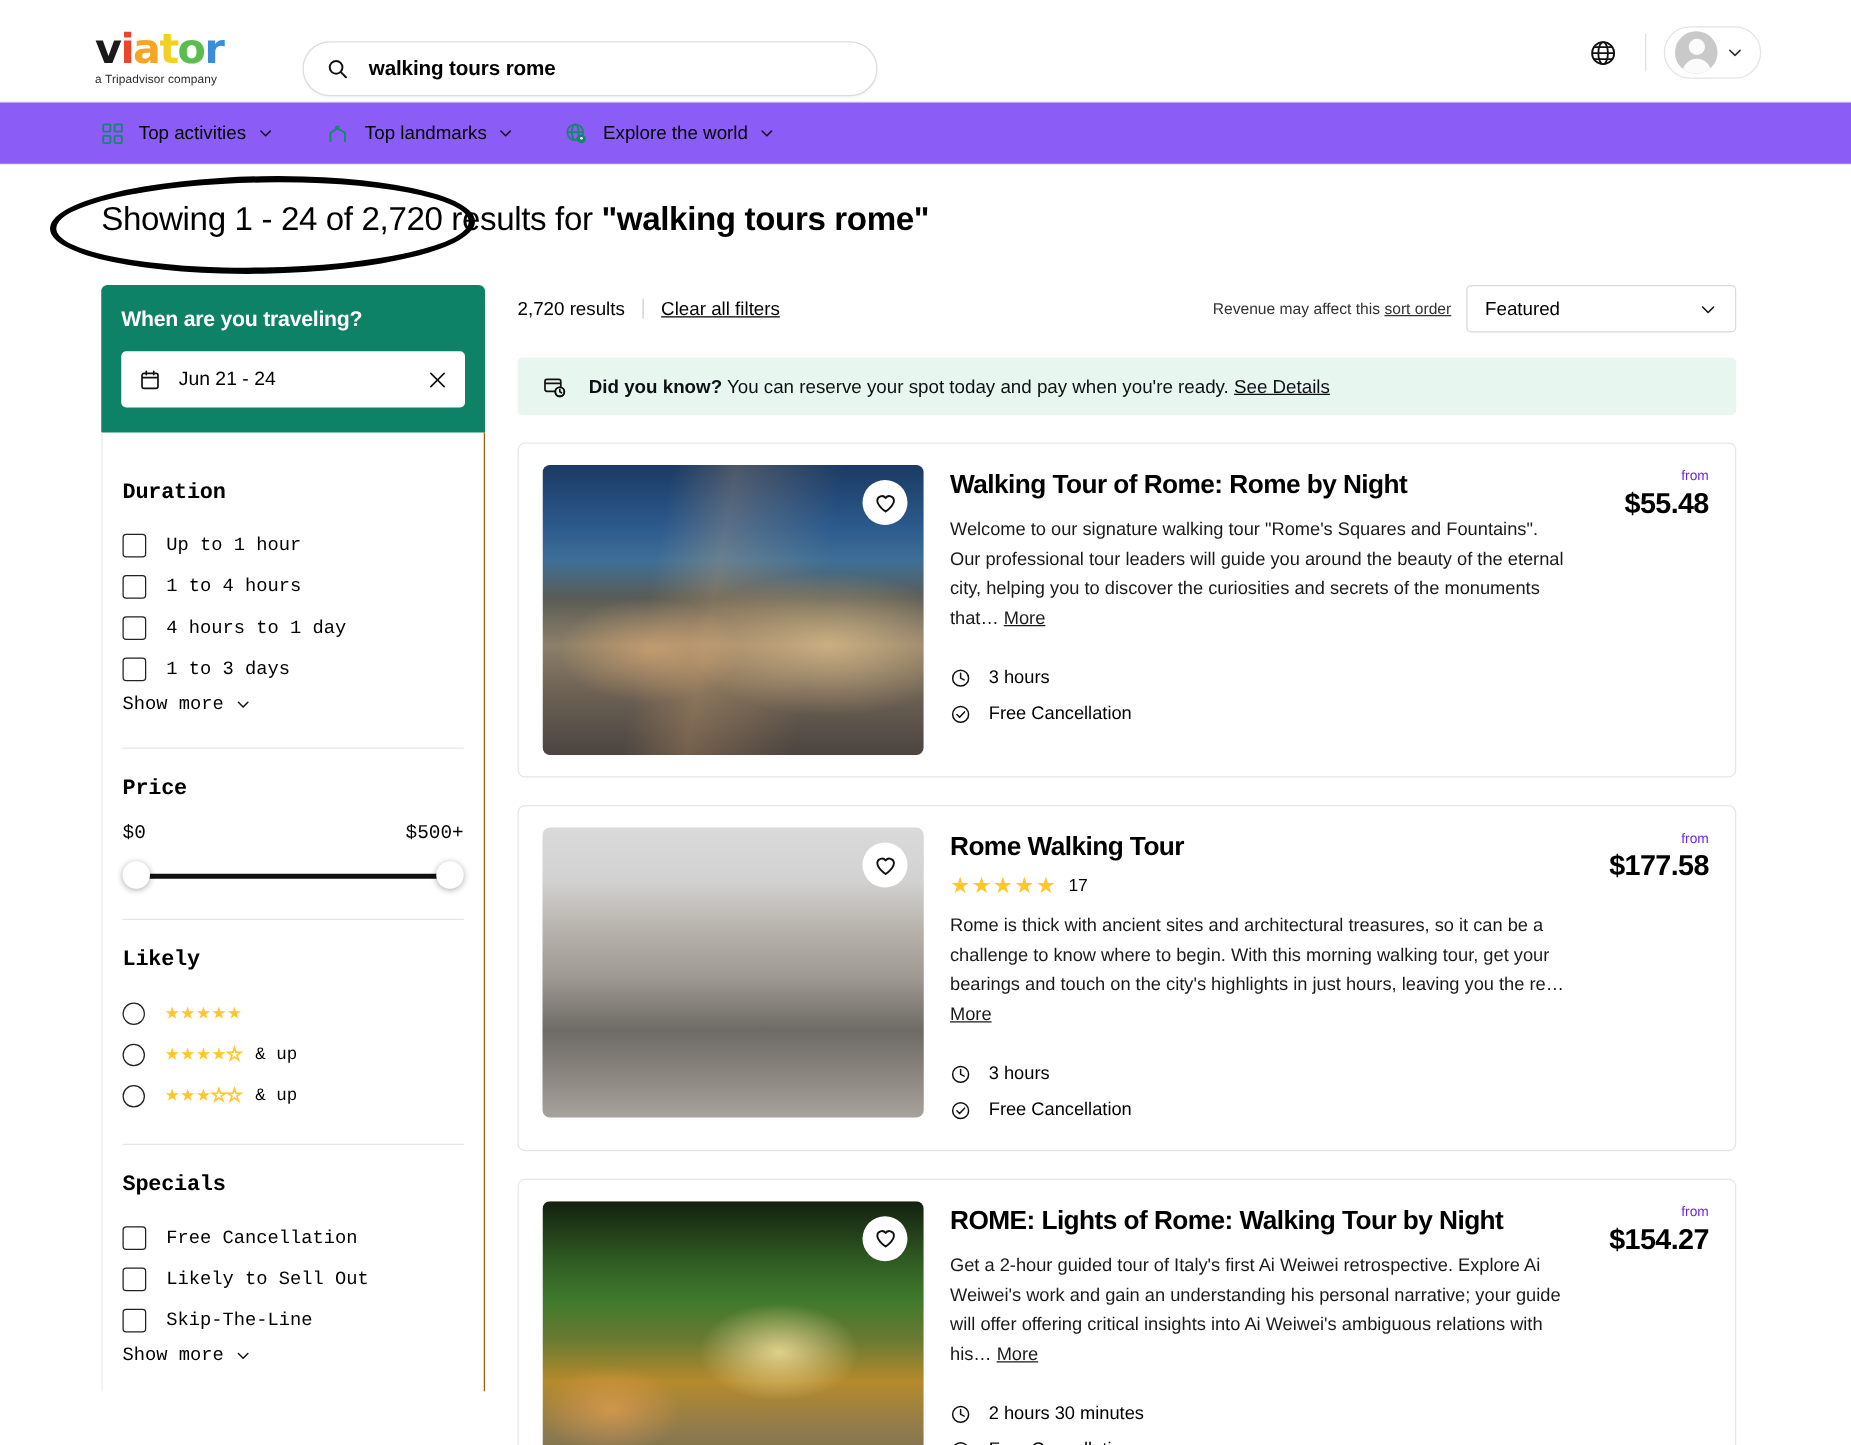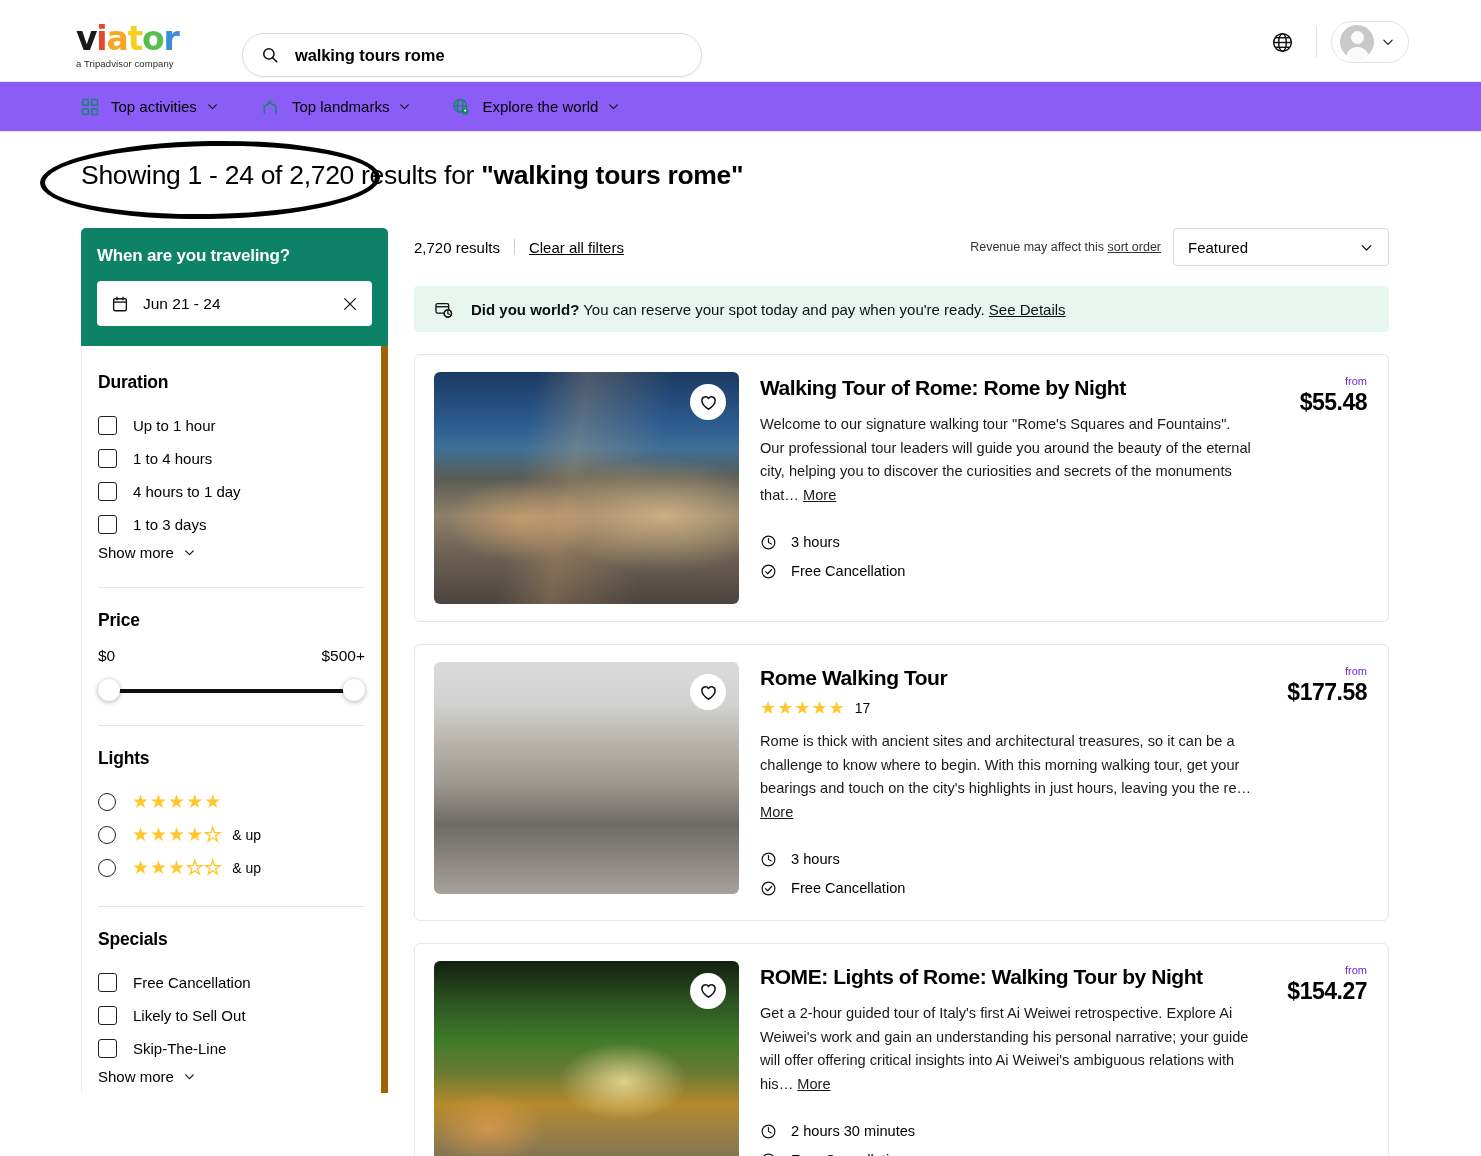--- a/index.html
+++ b/index.html
@@ -74,21 +74,21 @@
   .date-panel { background:#0e8266; border-radius: 5px 5px 0 0; padding: 18px 16px 20px 16px; }
   .date-title { color:#fff; font-size: 17px; font-weight: 800; letter-spacing:-.2px; }
   .date-input {
     margin-top: 15px; height: 45px; background:#fff; border-radius: 4px;
     display:flex; align-items:center; padding: 0 14px;
   }
   .cal-ico { width: 18px; height: 18px; margin-right: 14px; flex:0 0 18px;}
   .date-val { font-size: 15.5px; color:#000; flex:1; }
   .date-x { width: 16px; height: 16px; }
 
-  .filter-body { border-left:1px solid #ededed; border-right:7px solid #a16207; padding: 4px 16px; }
+  .filter-body { border-left:1px solid #ededed; border-right:1px solid #a16207; padding: 16px 16px; font-family: Liberation Mono, monospace; }
   .sec { padding: 22px 0 0 0; }
   .sec-title { font-size: 17.5px; font-weight: 800; letter-spacing:-.2px; margin-bottom: 16px; }
   .opt { display:flex; align-items:center; height: 33px; }
   .cbox { width: 19px; height: 19px; border: 1.6px solid #222; border-radius: 3px; flex:0 0 19px; margin-right: 16px; background:#fff;}
   .rbox { width: 18px; height: 18px; border: 1.6px solid #222; border-radius: 50%; flex:0 0 18px; margin-right: 16px; background:#fff;}
   .opt-lbl { font-size: 15px; color:#000; }
   .showmore { display:flex; align-items:center; font-size:15px; margin-top: 3px; padding-bottom: 4px;}
   .showmore .nav-chev { margin-left: 9px; }
   .divider { height:1px; background:#e6e6e6; margin-top: 22px; }
 
@@ -305,21 +305,21 @@
         </div>
         <div class="slider">
           <div class="slider-track"></div>
           <div class="knob l"></div>
           <div class="knob r"></div>
         </div>
         <div class="divider"></div>
       </div>
 
       <div class="sec">
-        <div class="sec-title">Lights</div>
+        <div class="sec-title">Likely</div>
         <div class="opt">
           <div class="rbox"></div>
           <div class="stars">
               <span class="star">★</span>
               <span class="star">★</span>
               <span class="star">★</span>
               <span class="star">★</span>
               <span class="star">★</span>
             </div>
           <span class="andup"></span>
@@ -388,21 +388,21 @@
     </div>
 
     <div class="banner">
       <svg class="banner-ico" viewBox="0 0 24 24" fill="none" stroke="#111" stroke-width="1.7">
         <rect x="2.5" y="4.5" width="16" height="12" rx="2"></rect>
           <line x1="2.5" y1="8.5" x2="18.5" y2="8.5"></line>
         <circle cx="17.5" cy="17" r="4.6" fill="#e8f6f0"></circle>
           <circle cx="17.5" cy="17" r="4.6"></circle>
         <polyline points="17.5,14.6 17.5,17 19.2,18" stroke-linecap="round"></polyline>
       </svg>
-      <div><b>Did you world?</b><span> You can reserve your spot today and pay when you're ready. </span><u>See Details</u></div>
+      <div><b>Did you know?</b><span> You can reserve your spot today and pay when you're ready. </span><u>See Details</u></div>
     </div>
 
     <div class="card">
       <div class="card-img img-night-sq">
         <div class="img-ov1"></div>
         <div class="heart-btn">
           <svg width="19" height="19" viewBox="0 0 24 24" fill="none" stroke="#111" stroke-width="1.9">
             <path d="M12 20.5S3.6 14.9 3.6 9.4A4.6 4.6 0 0 1 12 6.9a4.6 4.6 0 0 1 8.4 2.5c0 5.5-8.4 11.1-8.4 11.1z" stroke-linejoin="round"></path>
           </svg>
         </div>

